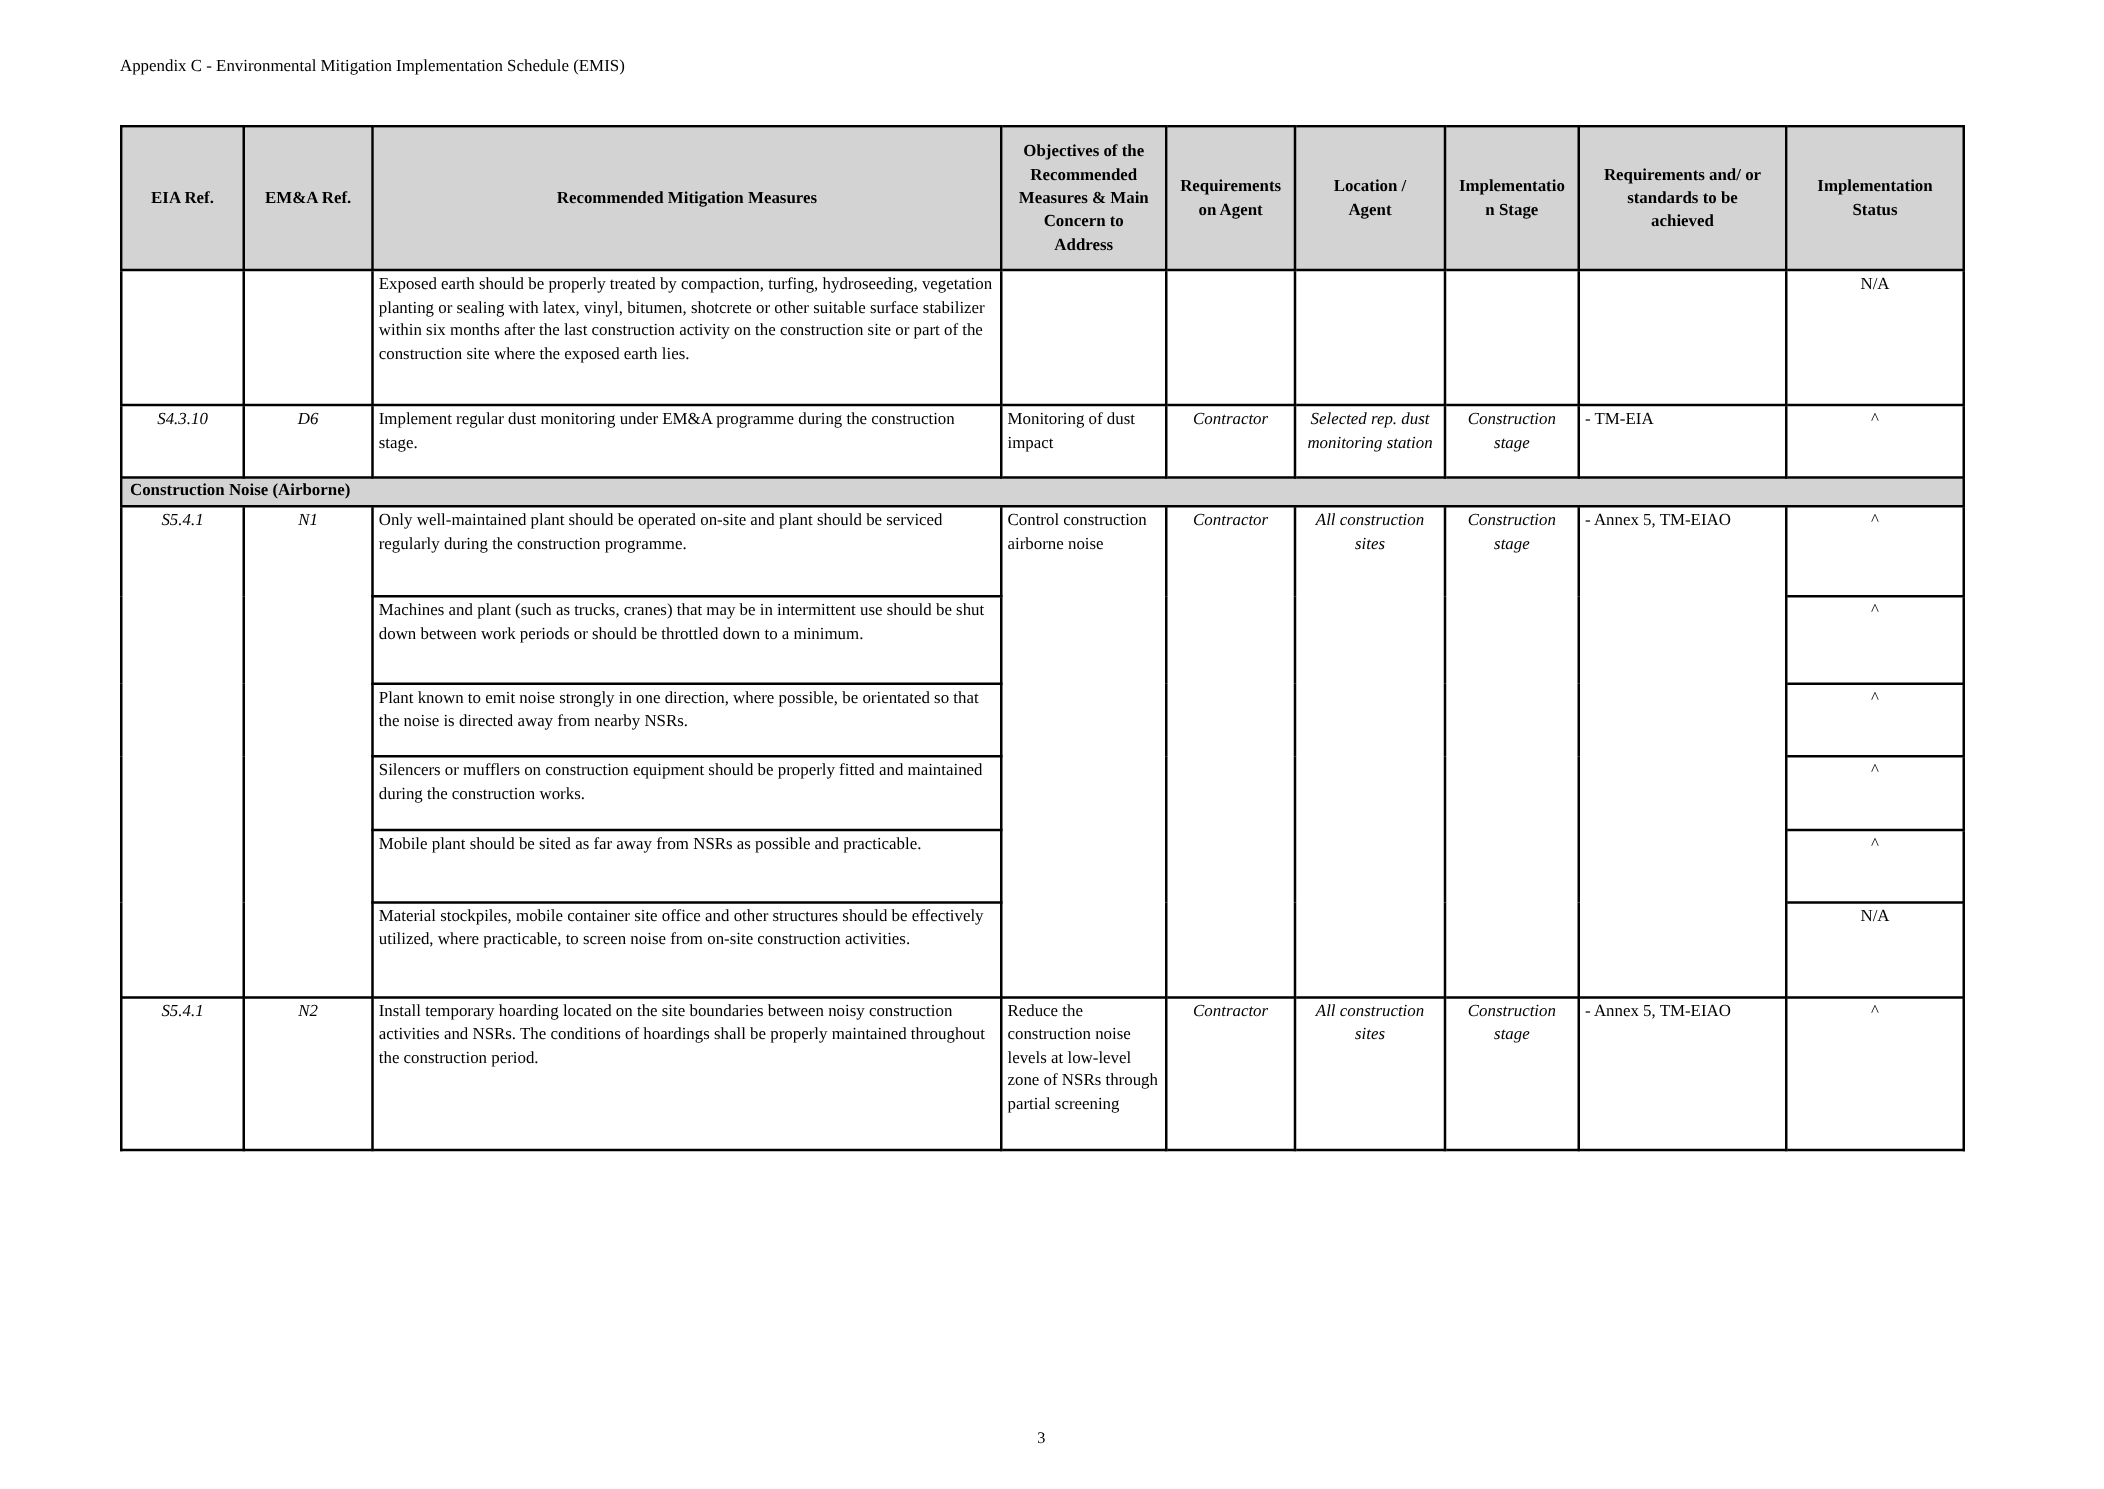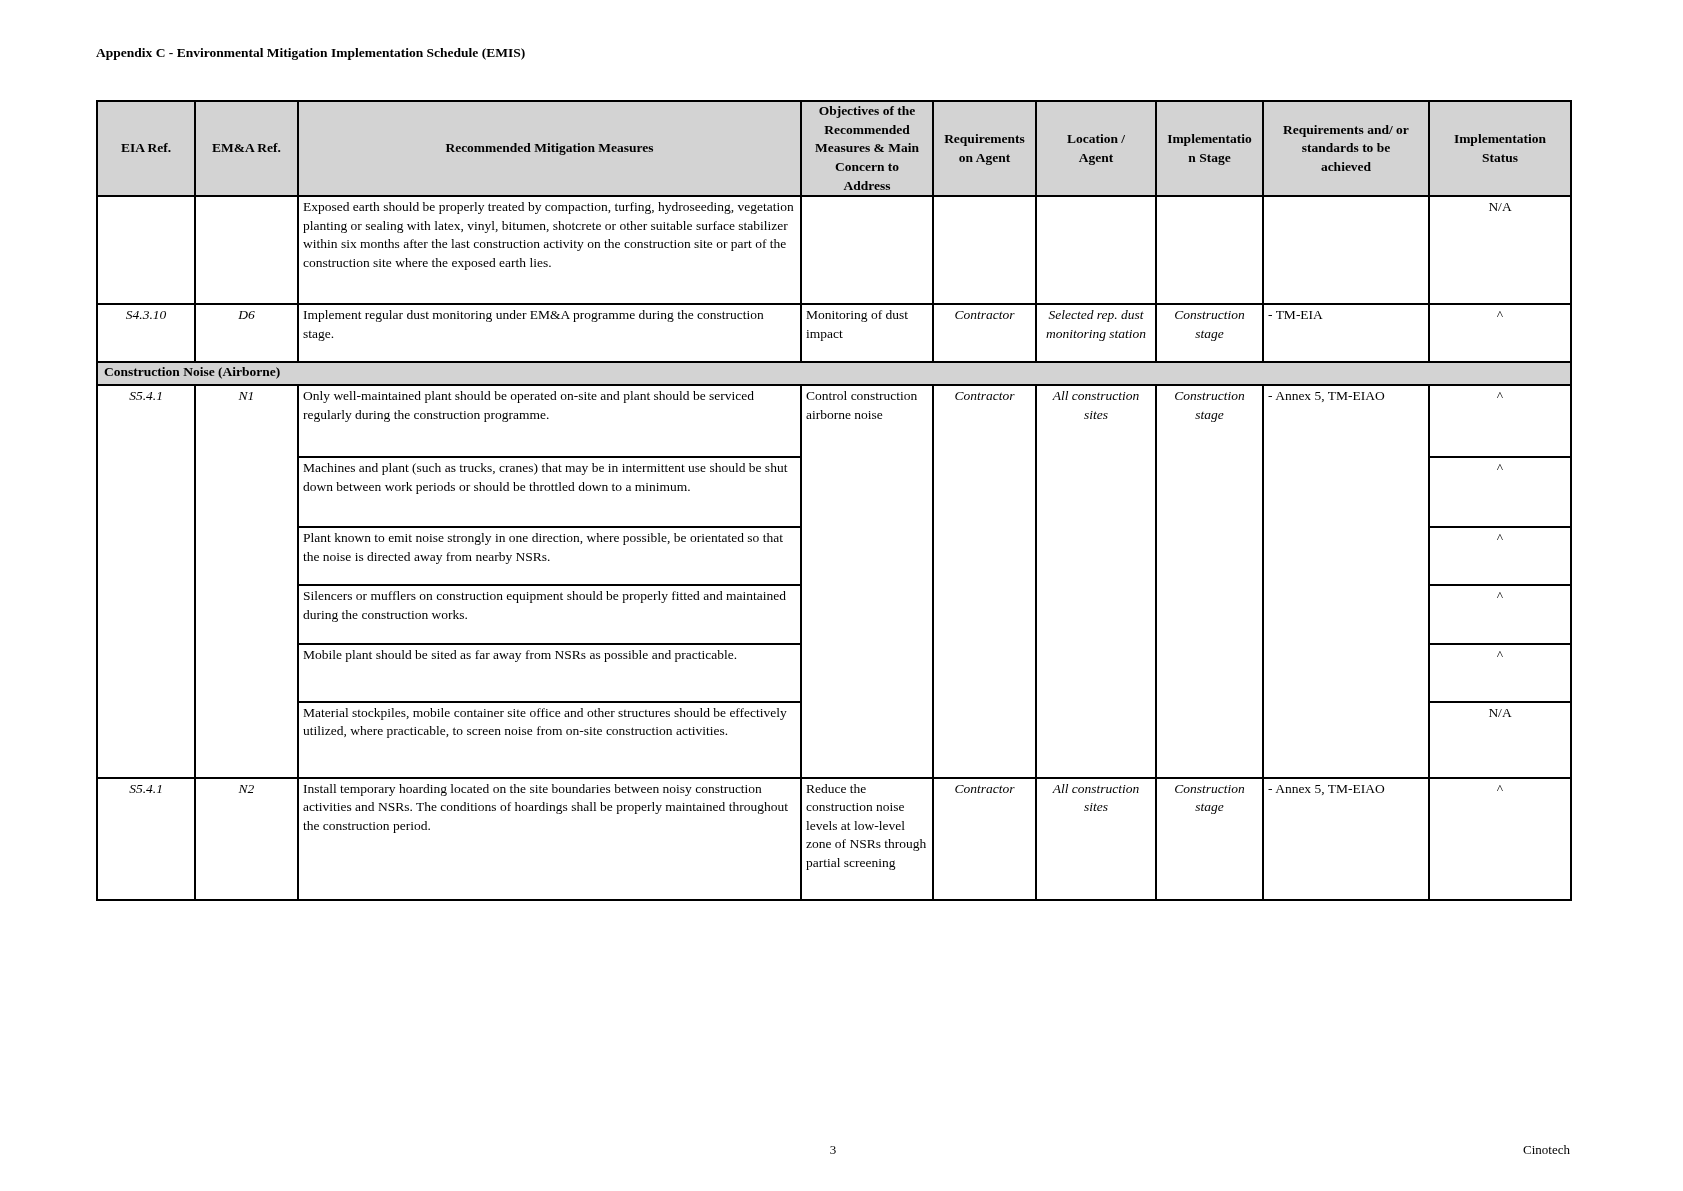--- a/index.html
+++ b/index.html
@@ -7,21 +7,21 @@
     margin: 0; padding: 0;
     width: 1683px; height: 1191px;
     background: #ffffff;
     font-family: "Liberation Serif", serif;
     color: #000;
   }
   .sheet { position: relative; width: 1683px; height: 1191px; overflow: hidden; }
 
   .doc-header {
     position: absolute; left: 96px; top: 45px;
-    font-weight: bold; font-size: 13.5px;
+    font-weight: normal; font-size: 13.5px;
   }
 
   table.emis {
     position: absolute; left: 96px; top: 100px;
     width: 1474px;
     border-collapse: collapse;
     table-layout: fixed;
     font-size: 13.5px;
     line-height: 1.38;
   }
@@ -30,21 +30,21 @@
     padding: 1px 4px 18px 4px;
     vertical-align: top;
     overflow: hidden;
   }
   table.emis th {
     background: #d3d3d3;
     font-weight: bold;
     text-align: center;
     vertical-align: middle;
     white-space: pre-line;
-    padding: 0 2px;
+    padding: 10px 2px;
   }
   td.c { text-align: center; font-style: italic; }
   td.req { padding-left: 6px; }
   td.req-indent { padding-left: 12px; }
   tr.section-row td {
     background: #d3d3d3;
     font-weight: bold;
     vertical-align: middle;
     padding: 0px 16px 2px 6px;
   }
@@ -171,15 +171,14 @@
         <td class="c">Contractor</td>
         <td class="c">All construction sites</td>
         <td class="c">Construction stage</td>
         <td class="req">- Annex 5, TM-EIAO</td>
         <td class="status">^</td>
       </tr>
     </tbody>
   </table>
 
   <div class="footer-pageno">3</div>
-  <div class="footer-company">Cinotech</div>
 
 </div>
 
 </body></html>

